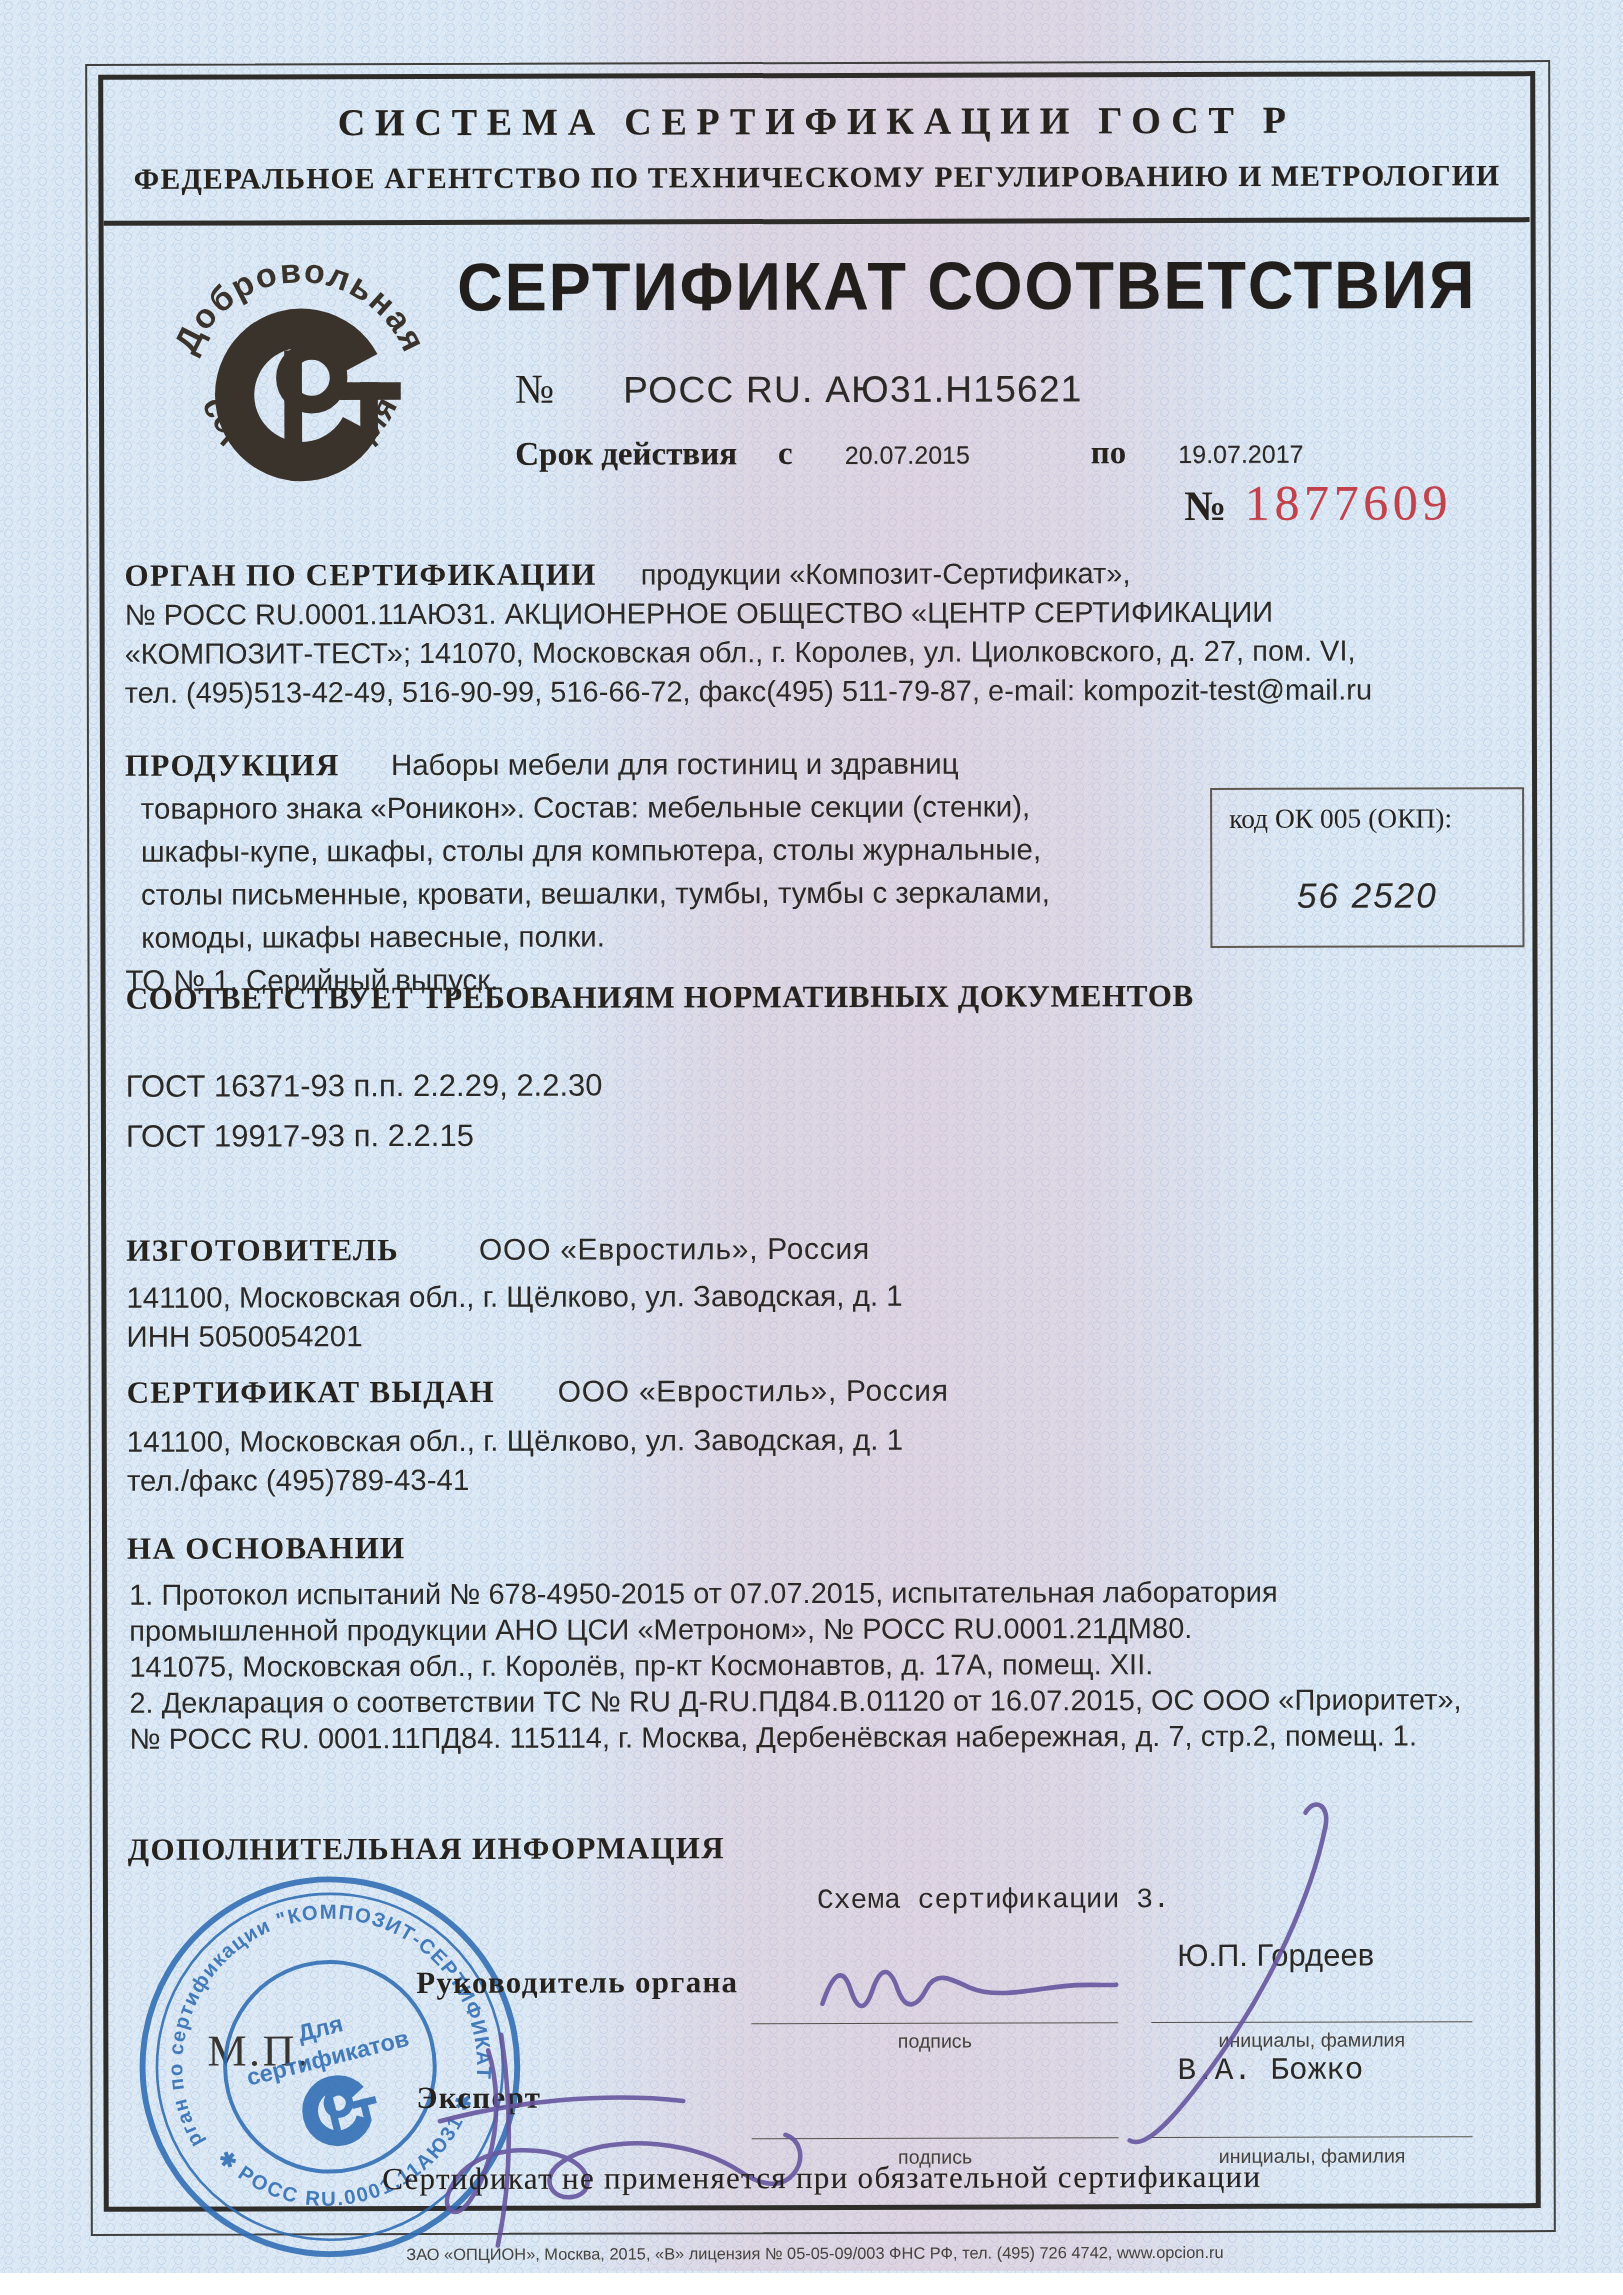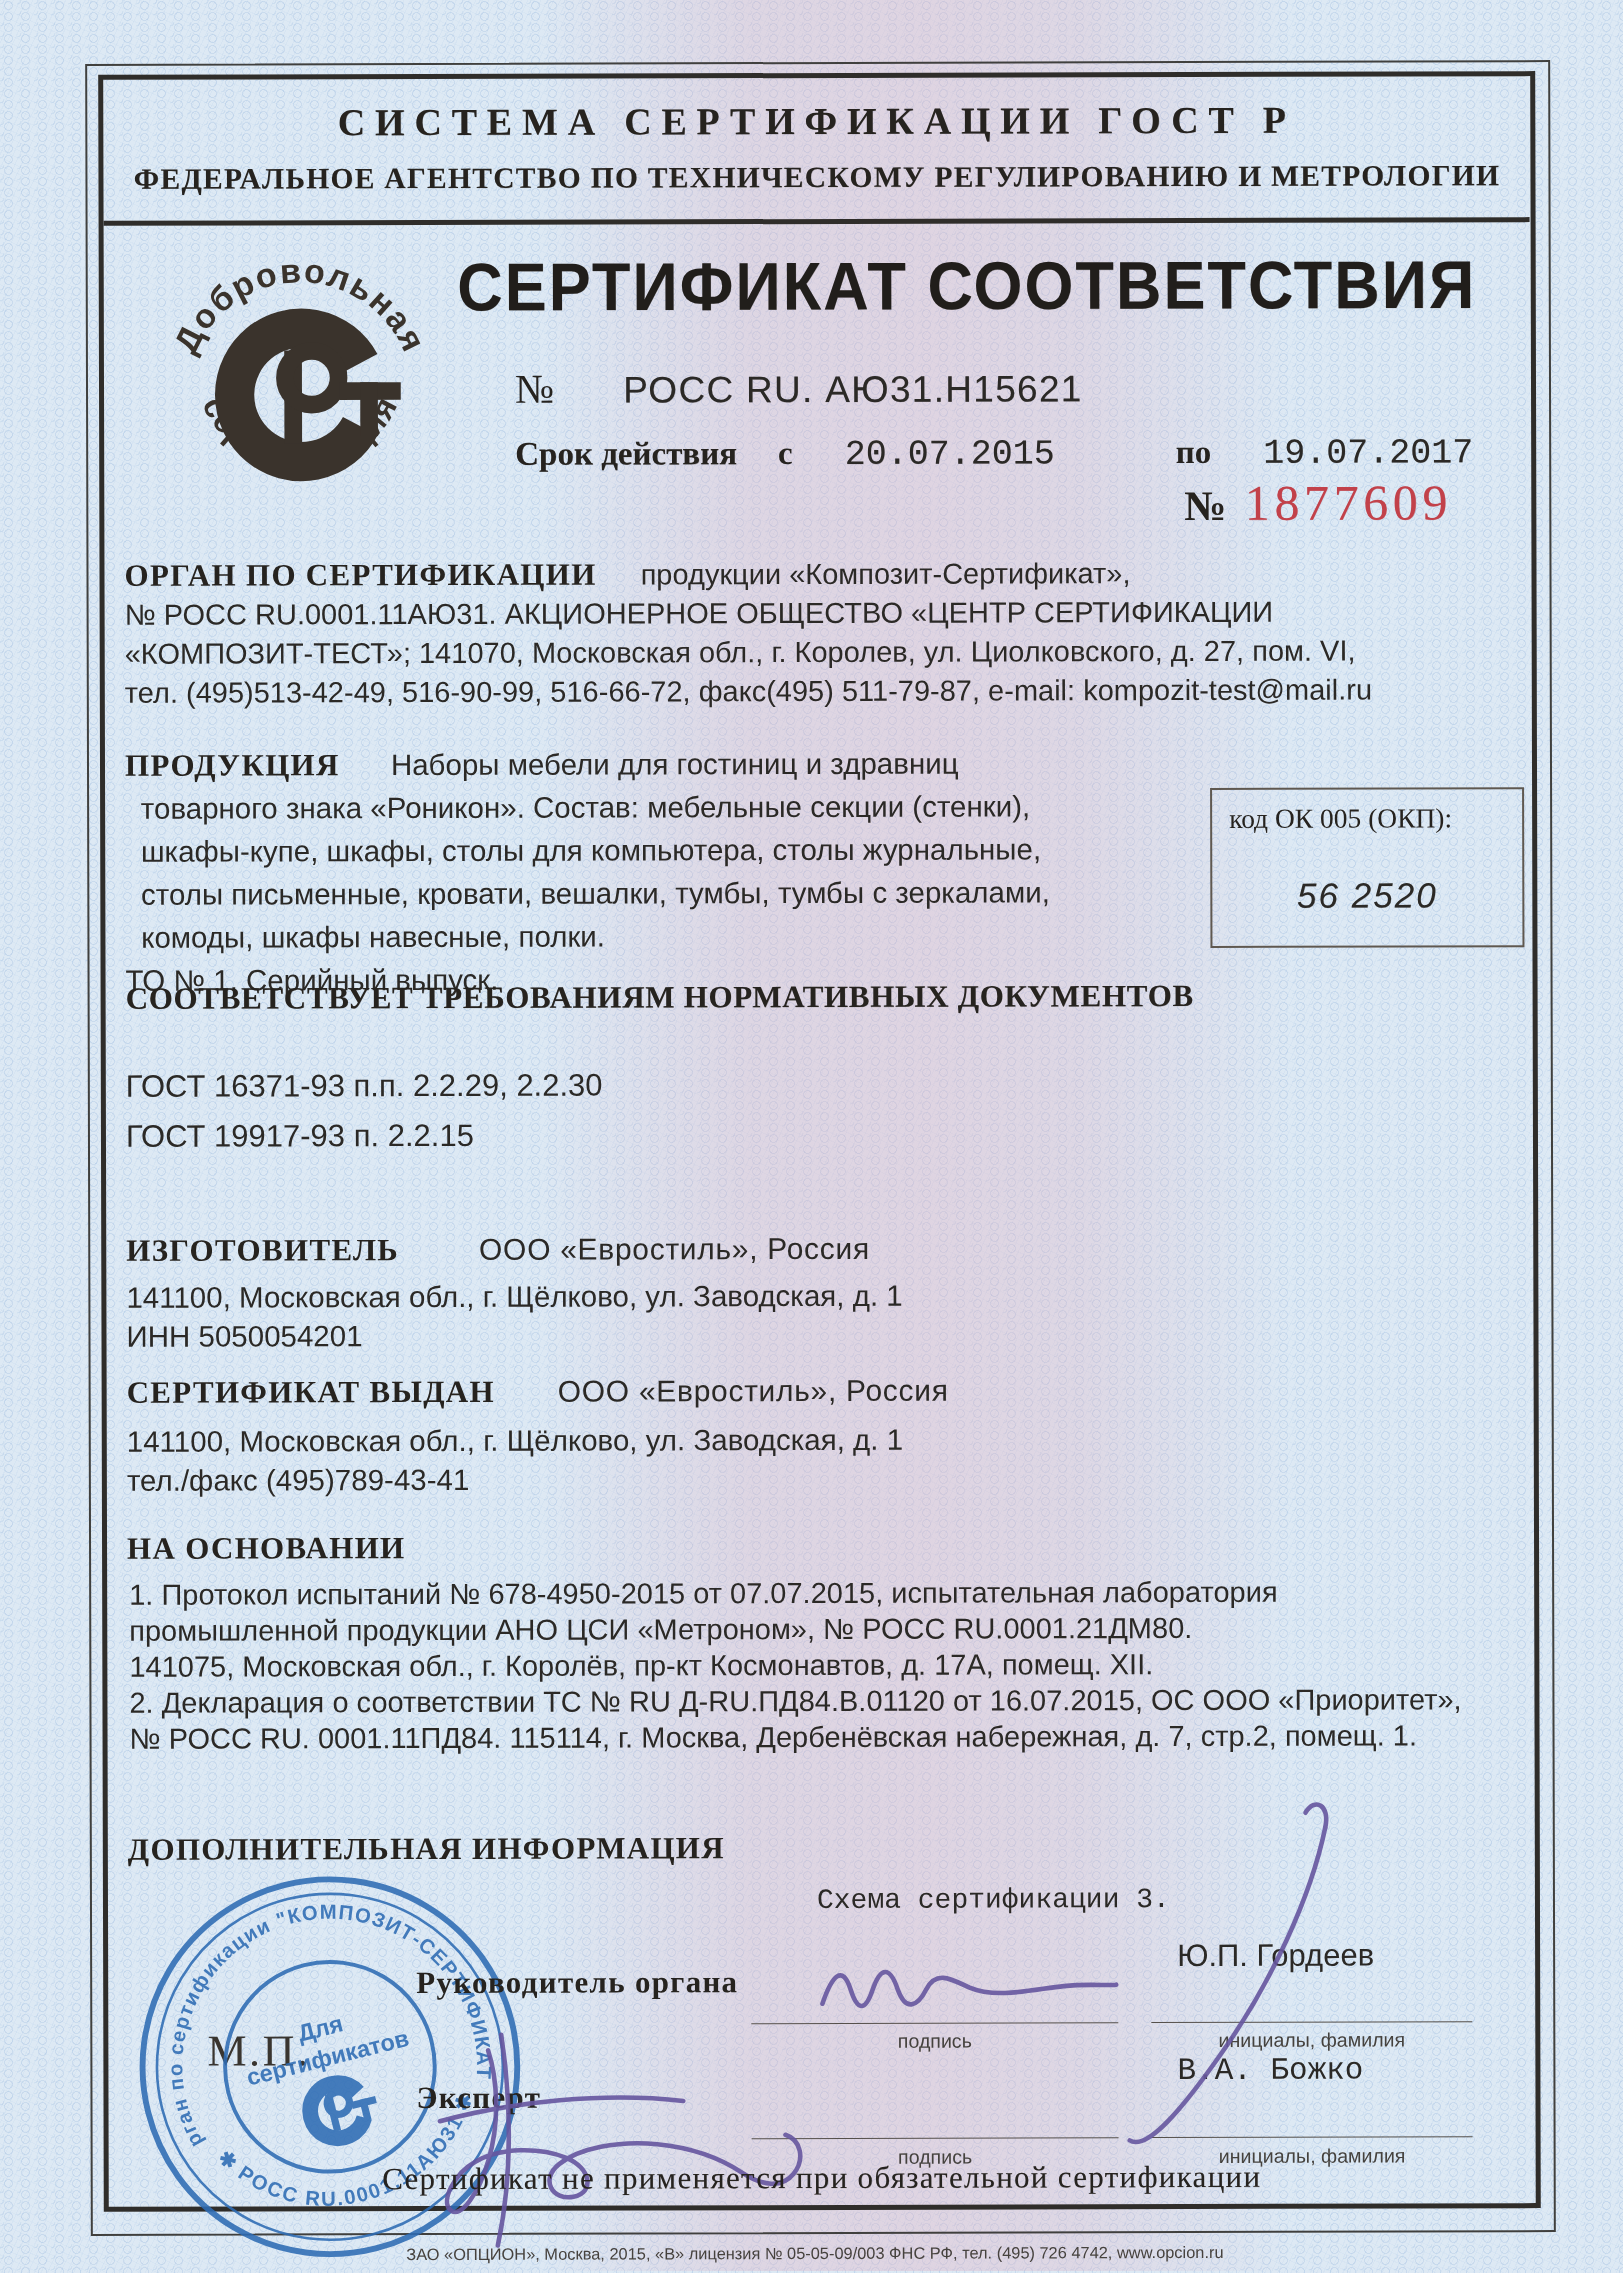--- a/index.html
+++ b/index.html
@@ -27,21 +27,21 @@
   .serifb{font-family:"Liberation Serif", serif; font-weight:bold; color:#26231f;}
   .serif{font-family:"Liberation Serif", serif; color:#26231f;}
   .ink{text-shadow:0.3px 0.3px 0.5px rgba(55,50,45,0.30);}
   .sys-title{left:106px; top:99px; width:1427px; text-align:center; font-size:38px; letter-spacing:9.8px; }
   .agency{left:106px; top:161px; width:1427px; text-align:center; font-size:29.5px; letter-spacing:1.3px;}
   .doc-title{left:419px; top:250px; width:1100px; text-align:center; font-size:63px; font-weight:bold; letter-spacing:2px; color:#211e1b; transform:scale(1.0,1.07);}
   .num-row{left:517px; top:364px; display:flex; align-items:baseline;}
   .num-row .no{font-size:41px;}
   .num-row .val{font-size:37px; margin-left:69px; letter-spacing:1.3px; color:#2b2926;}
   .validity{left:517px; top:435px; display:flex; align-items:baseline; font-size:33px;}
-  .validity .vdate{font-family:Liberation Mono, monospace; font-size:35px; color:#2b2926;}
+  .validity .vdate{font-family:Liberation Sans, sans-serif; font-size:25px; color:#2b2926;}
   .blank-no{left:1186px; top:475px; display:flex; align-items:baseline;}
   .blank-no .no{font-size:42px;}
   .blank-no .digits{font-family:Liberation Serif, serif; font-size:50px; letter-spacing:4.6px; color:#c2414a; margin-left:18.3px; text-shadow:0.3px 0.3px 0.3px rgba(180,60,70,.4);}
   .label-lg{font-size:31px; letter-spacing:1.3px;}
   .body-txt{font-size:29px; color:#2b2926;}
   .org-block{left:126px; top:554px; width:1420px; line-height:39px;}
   .product-block{left:126px; top:742px; width:1067px; line-height:43px;}
   .product-block .cont{margin-left:15.7px;}
   .code-box{border:2px solid #5f5850; width:310px;}
   .okp-box{left:1211px; top:789px; height:156px;}

